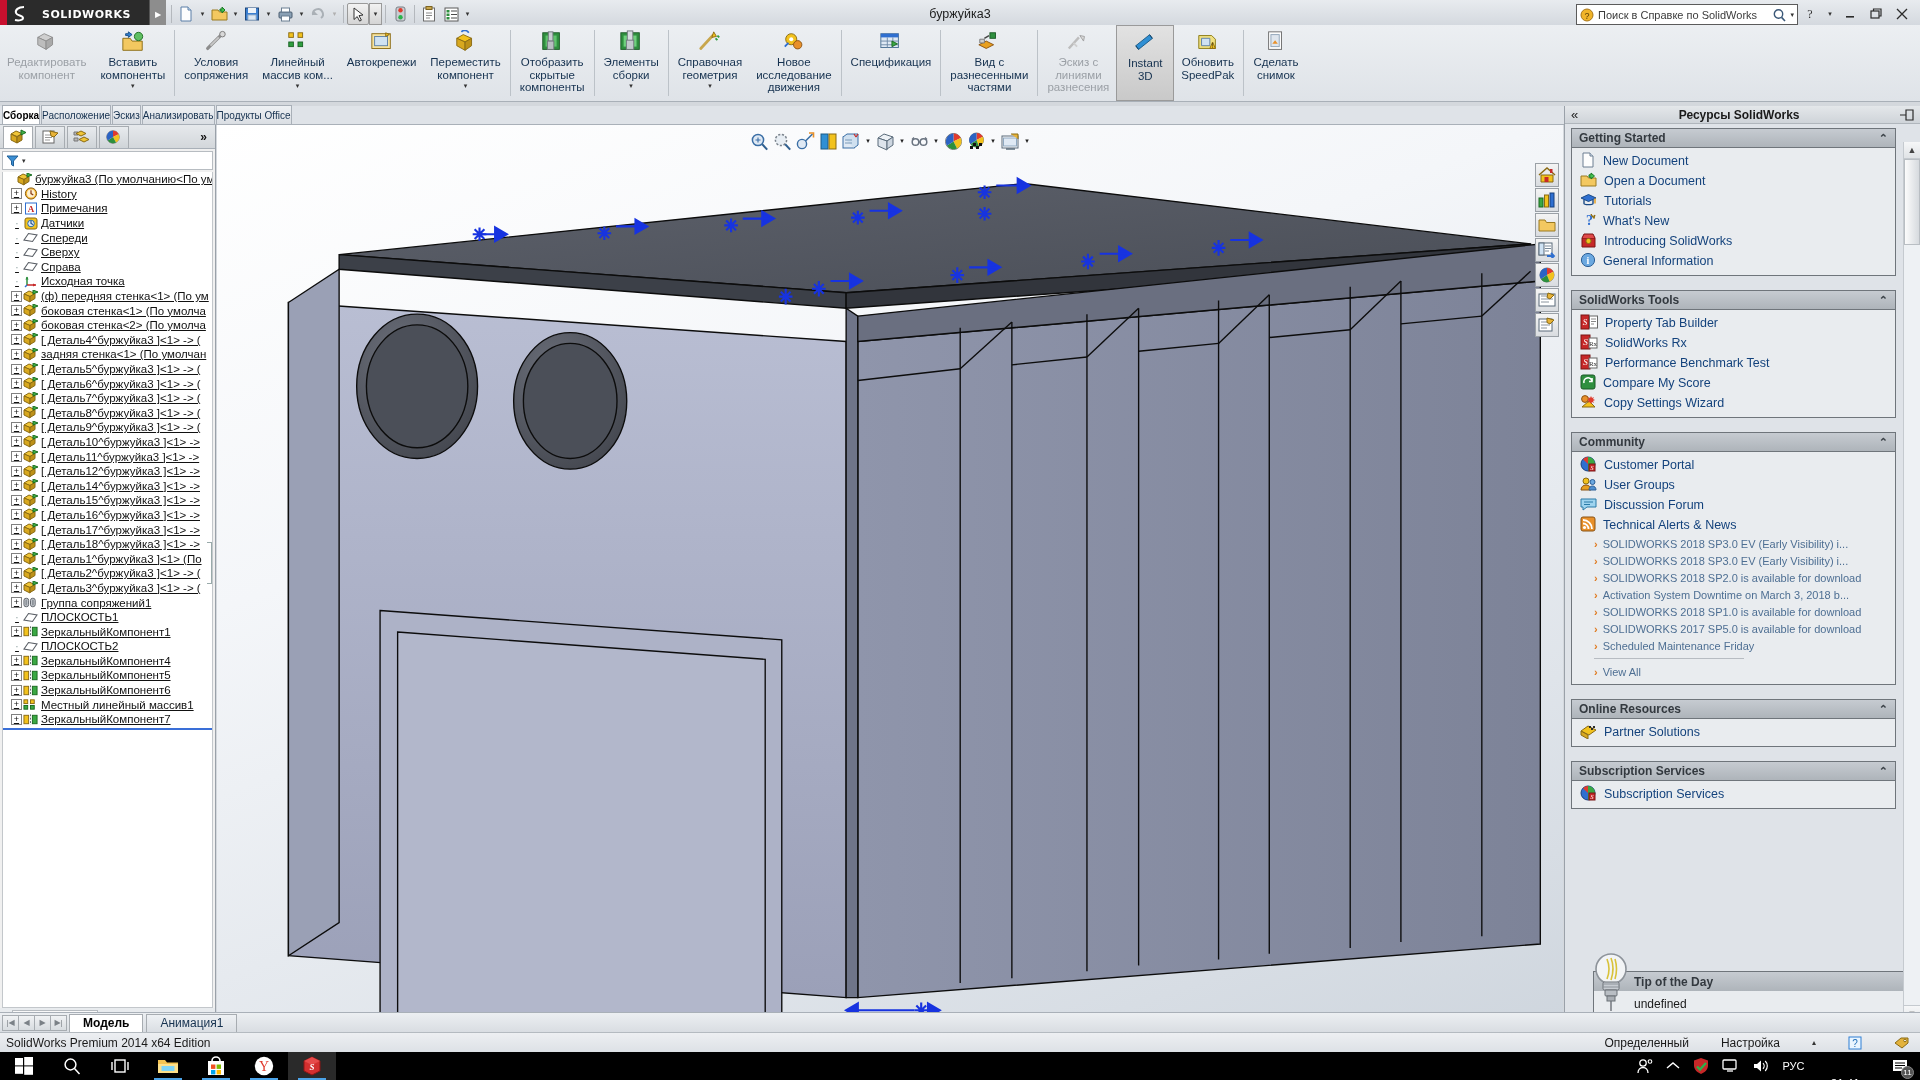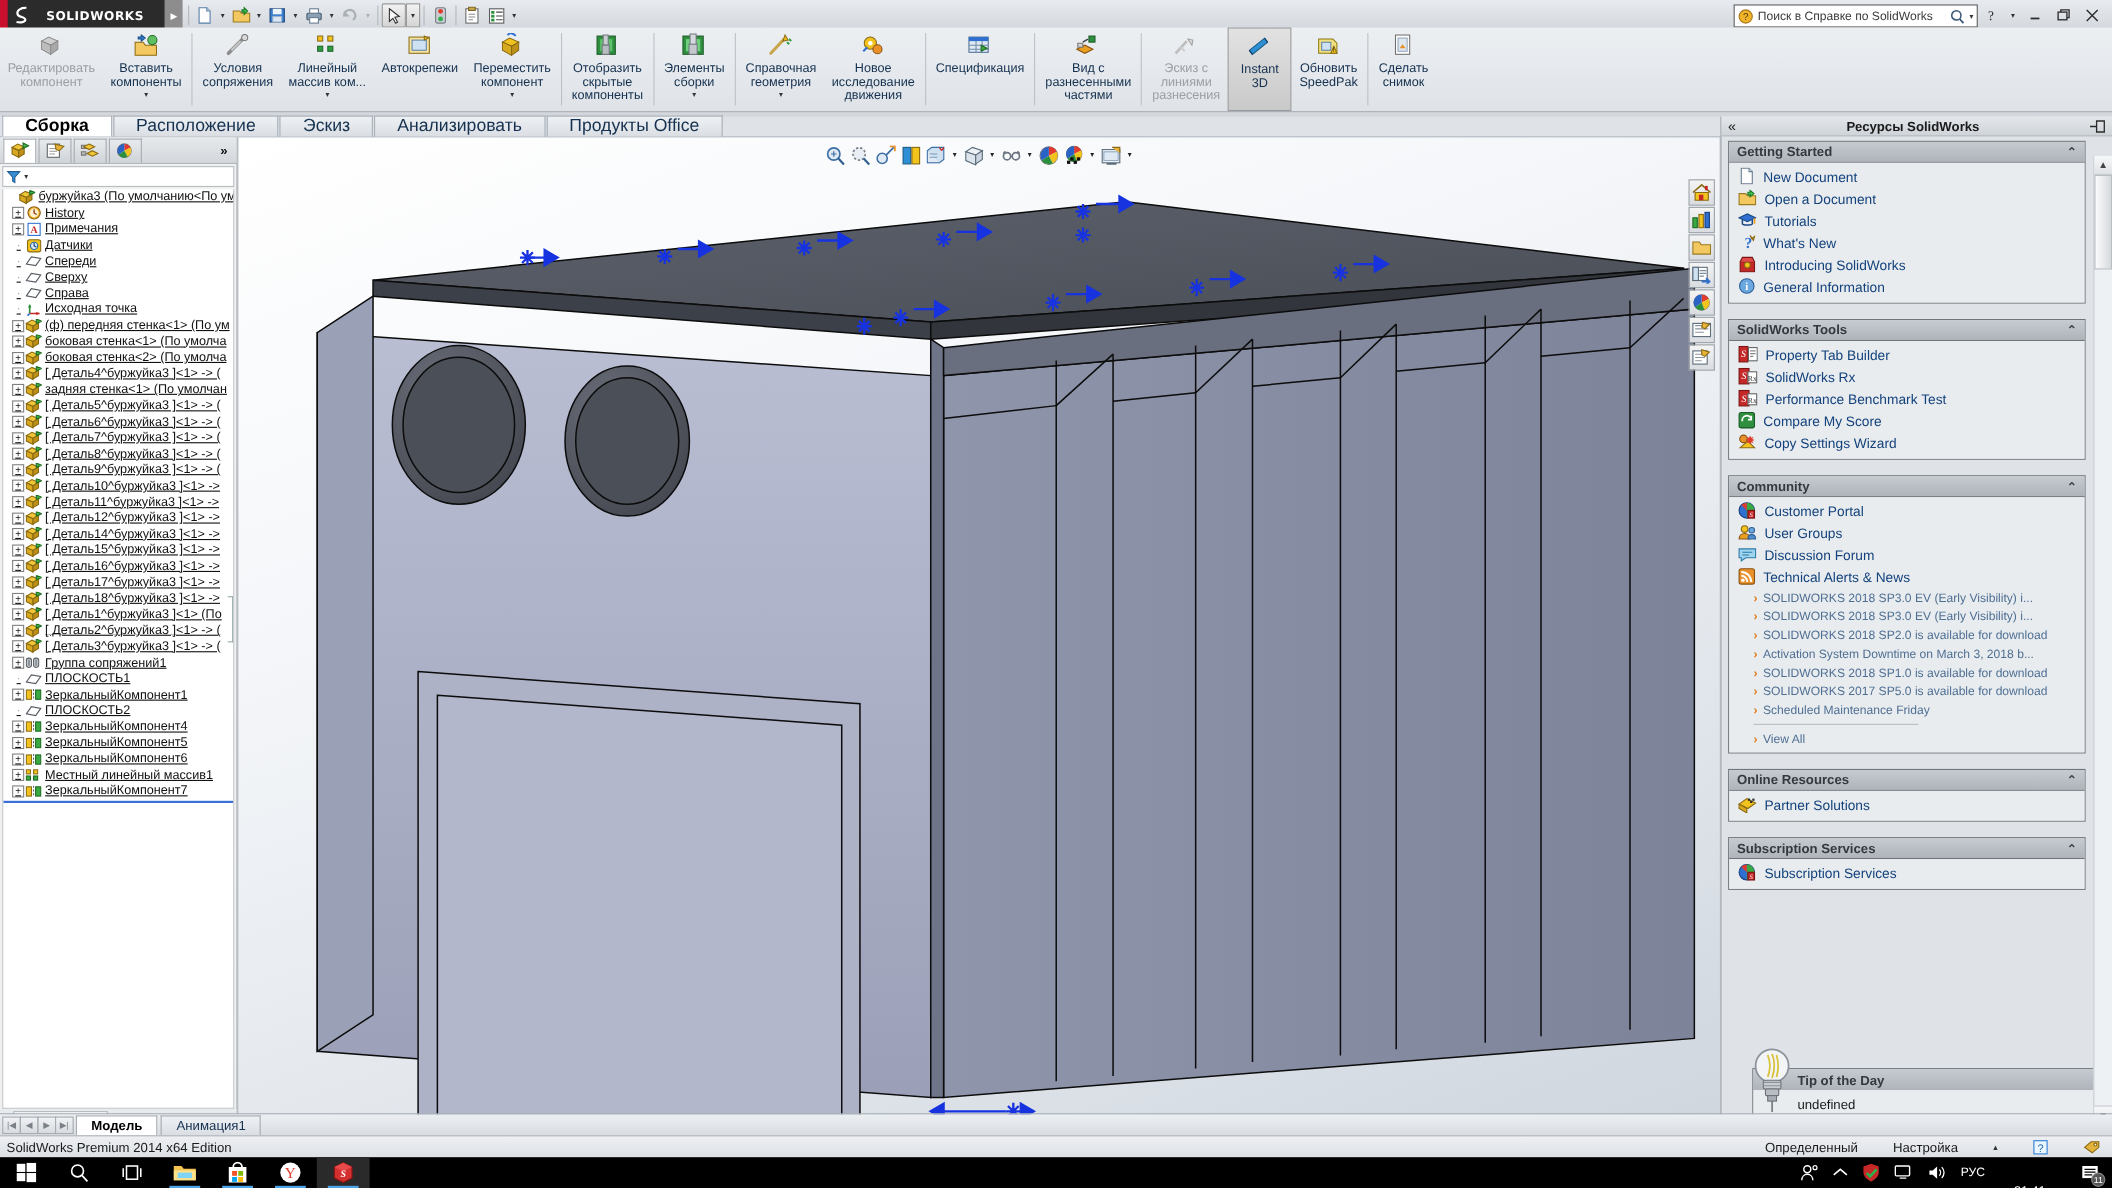--- a/index.html
+++ b/index.html
@@ -66,21 +66,21 @@
   .rb-item .dd { font-size:7px;color:#333; margin-top:1px;}
   .rb-sep { width:1px;background:#bcc2c8;margin:5px 2px 5px; }
 
   
   .tabstrip {
     position:absolute;top:106px;left:0;width:1920px;height:19px;
     background:#dfe3e8; display:flex; align-items:flex-end; padding-left:2px;
     border-bottom:1px solid #a9b0b8;
   }
   .cmdtab {
-    height:19px;padding:0 20px;display:flex;align-items:center;font-size:16px;color:#15314f;
+    height:19px;padding:0 0;display:flex;align-items:center;font-size:10px;color:#15314f;
     border:1px solid #a9b0b8; border-bottom:none; background:linear-gradient(#eef1f4,#dadee3);
     margin-right:1px;
     text-align:center;
   }
   .cmdtab.active { background:#fff; font-weight:bold; color:#000;}
 
   
   .leftpanel {
     position:absolute; top:125px; left:0; width:216px; bottom:58px;
     background:#f0f0f0; border-right:1px solid #9aa1a9;
@@ -292,20 +292,21 @@
             <rect x="1" y="1" width="13" height="13" fill="#fff" stroke="#5b5b5b"></rect>
             <rect x="2.5" y="3" width="3" height="2.5" fill="#2f8f3f"></rect>
             <rect x="2.5" y="6.5" width="3" height="2.5" fill="#2f8f3f"></rect>
             <rect x="2.5" y="10" width="3" height="2.5" fill="#2f8f3f"></rect>
             <path d="M7 4h6M7 7.5h6M7 11h6" stroke="#4a4a4a"></path>
           </svg>
       </div>
       <div class="tb-caret">▾</div>
     </div>
 
+    <div class="doc-title">буржуйка3</div>
 
     <div class="help-search">
       <svg width="14" height="14" viewBox="0 0 14 14">
         <circle cx="7" cy="7" r="6" fill="#f0b429" stroke="#a8761a"></circle>
           <text x="7" y="10.5" font-size="9" text-anchor="middle" fill="#5a3d06" font-family="Liberation Sans">?</text>
       </svg>
       <span class="ph">Поиск в Справке по SolidWorks</span>
       <svg width="15" height="14" viewBox="0 0 15 14">
         <circle cx="6.5" cy="6" r="4.2" fill="none" stroke="#3b5878" stroke-width="1.4"></circle>
           <path d="M9.6 9.4l3.4 3.6" stroke="#3b5878" stroke-width="1.6"></path>

